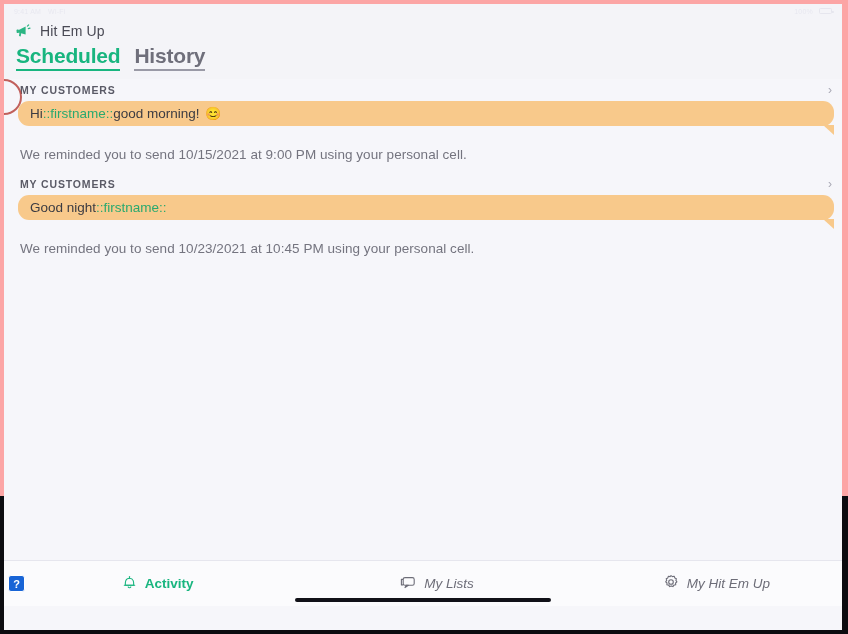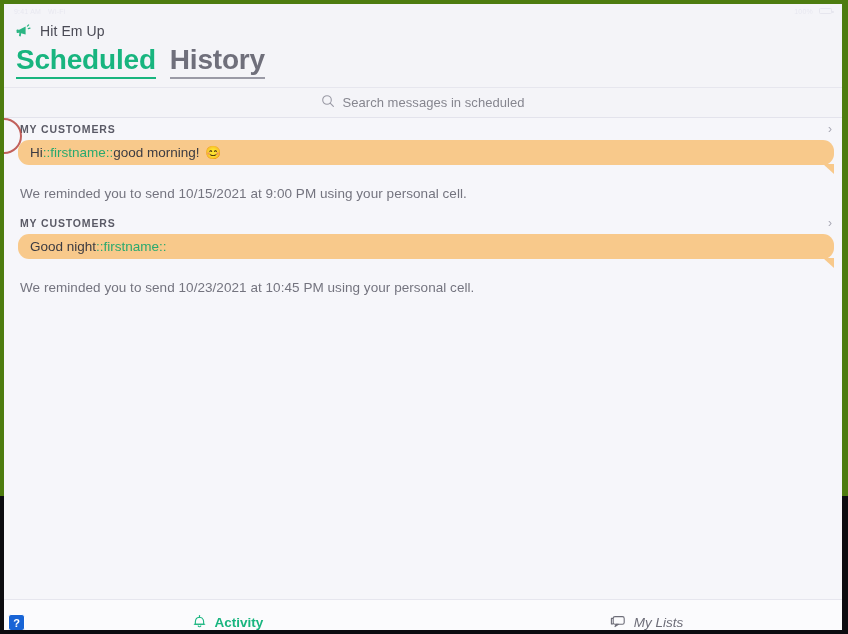--- a/index.html
+++ b/index.html
@@ -10,21 +10,21 @@
     overflow: hidden;
     background: #0c0c10;
     font-family: "Liberation Sans", sans-serif;
   }
 
   
   #device {
     position: relative;
     width: 848px;
     height: 496px;
-    background: #4d7c0f;
+    background: #fca5a5;
   }
 
   #screen {
     position: absolute;
     left: 4px;
     top: 4px;
     width: 838px;
     height: 626px;
     background: #f6f6fa;
     overflow: hidden;
@@ -78,21 +78,21 @@
   }
   .megaphone-icon { display: block; }
 
   .tab-row {
     display: flex;
     align-items: flex-end;
     gap: 14px;
     margin-top: 3px;
   }
   .tab {
-    font-size: 28px;
+    font-size: 21px;
     font-weight: bold;
     letter-spacing: -.2px;
     padding-bottom: 1px;
     cursor: pointer;
   }
   .tab.active {
     color: #18b57f;
     border-bottom: 2.5px solid #18b57f;
   }
   .tab.inactive {
@@ -275,29 +275,20 @@
         </span>
         <span class="brand-name">Hit Em Up</span>
       </div>
 
       <div class="tab-row">
         <div class="tab active">Scheduled</div>
         <div class="tab inactive">History</div>
       </div>
     </div>
 
-    <div class="search-row">
-      <span>
-        <svg width="14" height="14" viewBox="0 0 14 14">
-          <circle cx="6" cy="6" r="4.3" fill="none" stroke="#9a9aa5" stroke-width="1.1"></circle>
-          <line x1="9.2" y1="9.2" x2="12.4" y2="12.4" stroke="#9a9aa5" stroke-width="1.1" stroke-linecap="round"></line>
-        </svg>
-      </span>
-      <span class="search-placeholder">Search messages in scheduled</span>
-    </div>
 
     <div class="content">
 
       <div class="msg-group">
         <div class="annot-circle"></div>
         <div class="group-header">
           <span class="group-title">MY CUSTOMERS</span>
           <span class="chevron">›</span>
         </div>
         <div class="bubble-wrap">
@@ -350,18 +341,27 @@
         <span>
           <svg width="16" height="15" viewBox="0 0 16 15">
             <rect x="3.2" y="2.6" width="11" height="7.6" rx="1.8" fill="none" stroke="#6d6d78" stroke-width="1.1"></rect>
             <path d="M6.2 10.2 L5.0 12.6 L8.4 10.2 Z" fill="none" stroke="#6d6d78" stroke-width="1.1" stroke-linejoin="round"></path>
             <path d="M3.0 4.4 L1.4 4.4 L1.4 9.9 L3.2 9.9" fill="none" stroke="#6d6d78" stroke-width="1.1" stroke-linejoin="round"></path>
           </svg>
         </span>
         <span>My Lists</span>
       </div>
 
+      <div class="nav-item idle">
+        <span>
+          <svg width="16" height="16" viewBox="0 0 16 16">
+            <path d="M8 1.6 l1.5 1.0 1.7-.4 .6 1.7 1.6 .8 -.5 1.7 1.0 1.4 -1.3 1.2 .1 1.8 -1.8 .3 -1.0 1.5 -1.6-.7 -1.6 .7 -1.0-1.5 -1.8-.3 .1-1.8 -1.3-1.2 1.0-1.4 -.5-1.7 1.6-.8 .6-1.7 1.7 .4 Z" fill="none" stroke="#6d6d78" stroke-width="1.1" stroke-linejoin="round"></path>
+            <circle cx="8" cy="8" r="2.3" fill="none" stroke="#6d6d78" stroke-width="1.1"></circle>
+          </svg>
+        </span>
+        <span>My Hit Em Up</span>
+      </div>
 
       <div class="home-indicator"></div>
     </div>
 
   </div>
 </div>
 
 </body></html>

